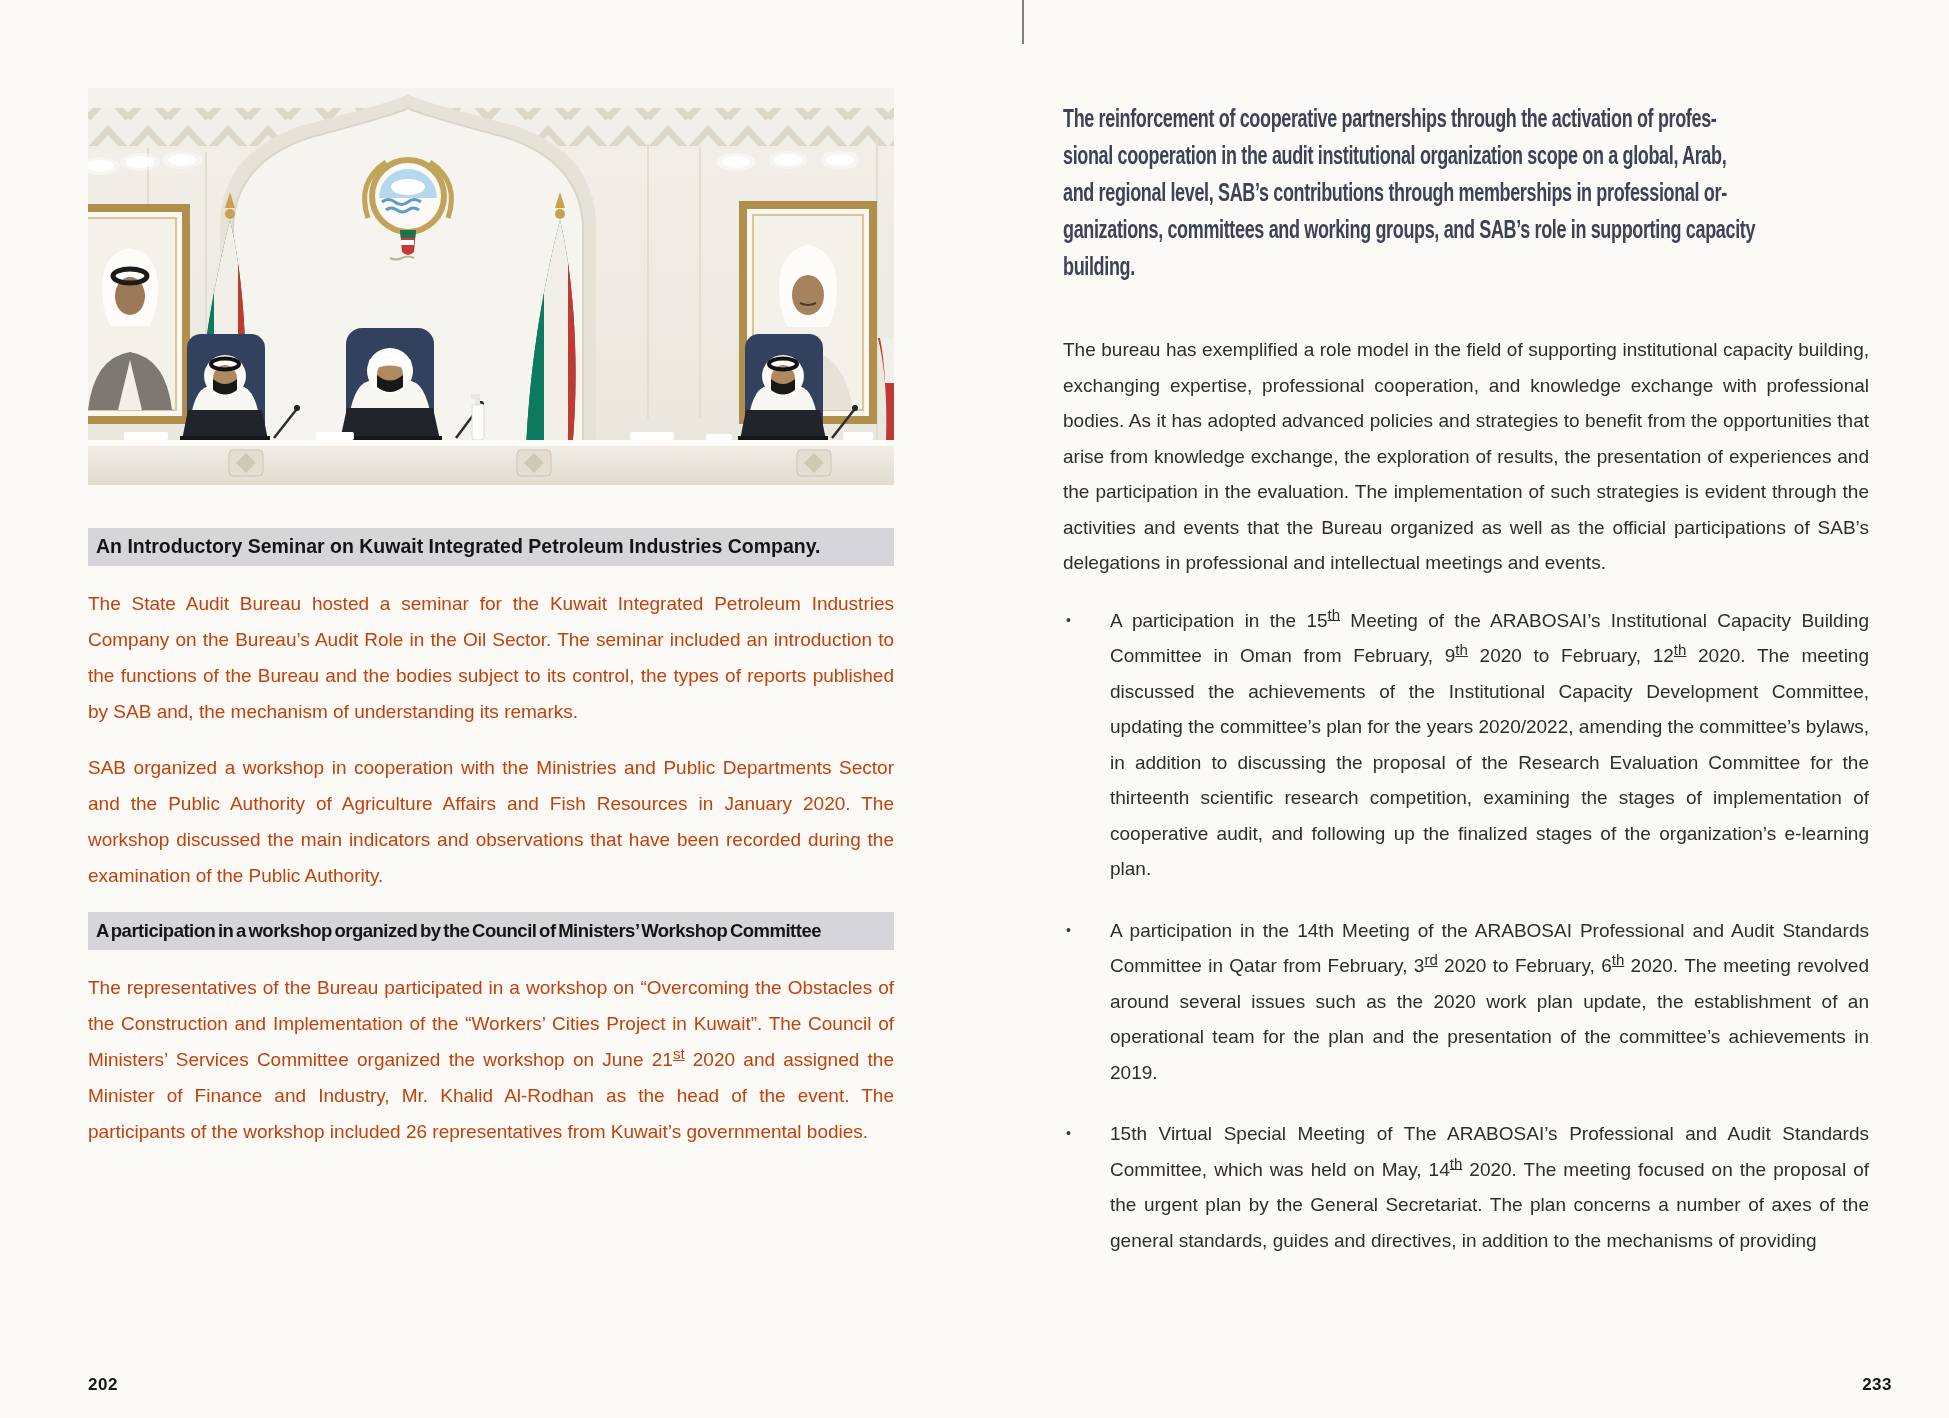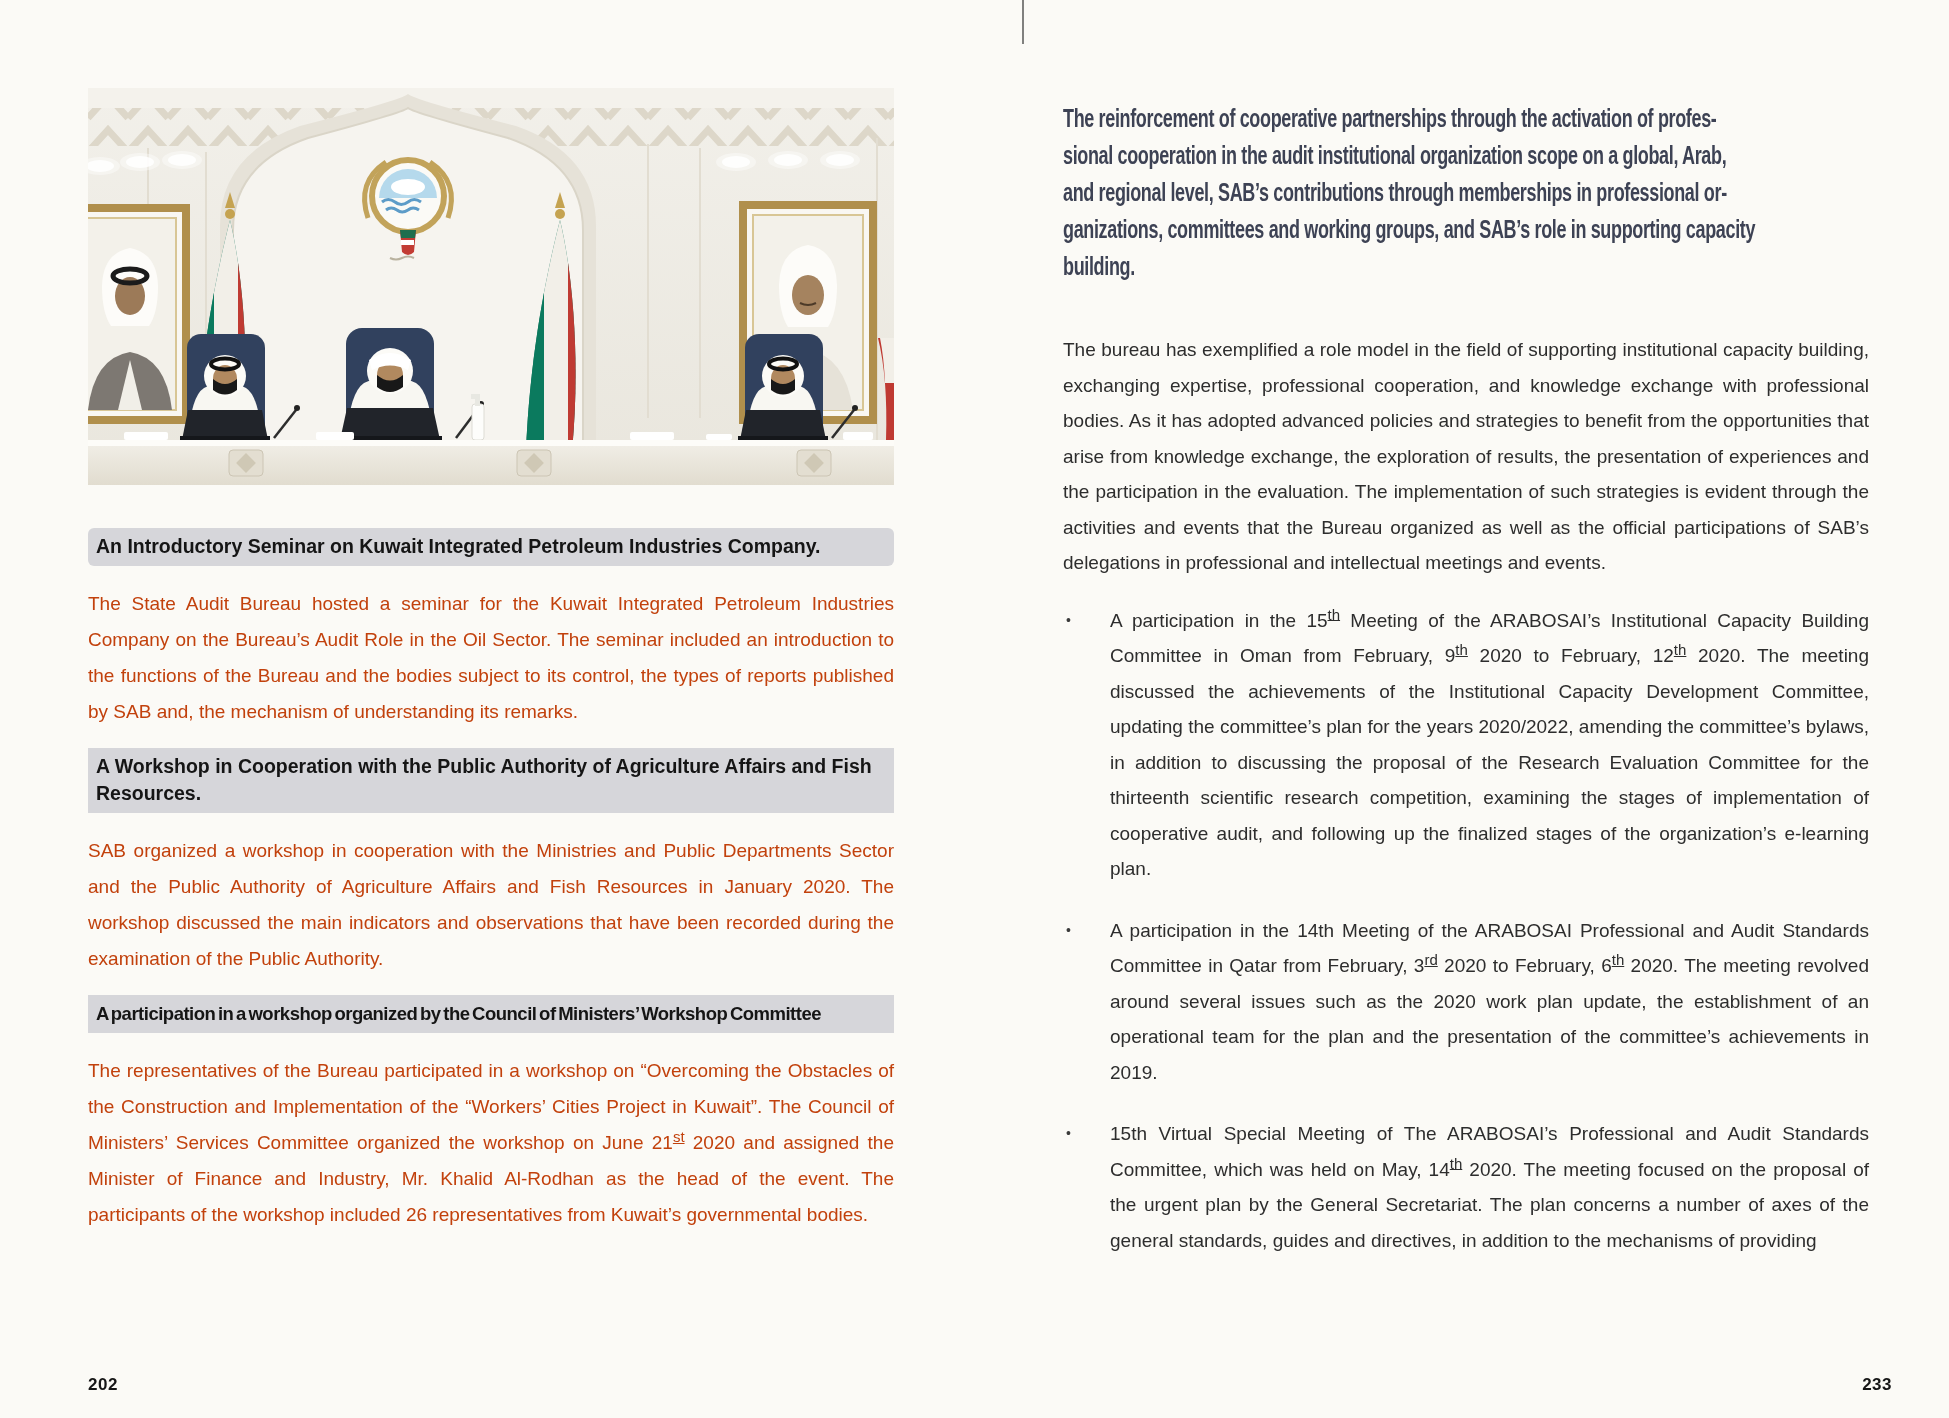--- a/index.html
+++ b/index.html
@@ -10,21 +10,21 @@
   }
   .binding-mark{position:absolute;left:1022px;top:0;width:2px;height:44px;background:#4c4c4c;opacity:.7;}
   .col{position:absolute;top:88px;width:806px;}
   .col-left{left:88px;}
   .col-right{left:1063px;top:100px;}
   .photo{width:806px;height:397px;display:block;margin:0 0 43px 0;}
   .hl-heading{
     background:#d6d6da;color:#151515;font-weight:bold;
     font-size:19.5px;line-height:27px;padding:5px 8px 6px 8px;margin:18px 0 0 0;
   }
-  .hl-heading.first{margin-top:11px;border-radius:6px;}
+  .hl-heading.first{margin-top:11px;}
   .hl-heading.tight{font-size:18.5px;letter-spacing:-0.5px;word-spacing:-2px;white-space:nowrap;overflow:hidden;}
   .body-par{font-size:19px;line-height:36px;text-align:justify;margin:20px 0 0 0;color:#c2410c;}
   sup{font-size:15px;line-height:0;vertical-align:super;text-decoration:underline;}
   .pgnum{position:absolute;top:1375px;font-weight:bold;font-size:17px;color:#161616;letter-spacing:0.5px;}
   .pgnum-left{left:88px;}
   .pgnum-right{right:57px;}
   
   .r-title-wrap{height:188px;overflow:visible;}
   .r-title{
     transform:scaleY(1.42);transform-origin:0 0;
@@ -213,21 +213,20 @@
         <rect x="439" y="368" width="14" height="14" fill="#cfc8b5" transform="rotate(45 446 375)"></rect>
         <rect x="709" y="362" width="34" height="26" rx="4" fill="#e3ded1" stroke="#ccc5b4"></rect>
         <rect x="719" y="368" width="14" height="14" fill="#cfc8b5" transform="rotate(45 726 375)"></rect>
       </g>
     </g>
   </svg>
 
   <h2 class="hl-heading first">An Introductory Seminar on Kuwait Integrated Petroleum Industries Company.</h2>
   <p class="body-par">The State Audit Bureau hosted a seminar for the Kuwait Integrated Petroleum Industries Company on the Bureau’s Audit Role in the Oil Sector. The seminar included an introduction to the functions of the Bureau and the bodies subject to its control, the types of reports published by SAB and, the mechanism of understanding its remarks.</p>
 
-  <h2 class="hl-heading">A Workshop in Cooperation with the Public Authority of Agriculture Affairs and Fish Resources.</h2>
   <p class="body-par">SAB organized a workshop in cooperation with the Ministries and Public Departments Sector and the Public Authority of Agriculture Affairs and Fish Resources in January 2020. The workshop discussed the main indicators and observations that have been recorded during the examination of the Public Authority.</p>
 
   <h2 class="hl-heading tight">A participation in a workshop organized by the Council of Ministers’ Workshop Committee</h2>
   <p class="body-par">The representatives of the Bureau participated in a workshop on “Overcoming the Obstacles of the Construction and Implementation of the “Workers’ Cities Project in Kuwait”. The Council of Ministers’ Services Committee organized the workshop on June 21<sup>st</sup> 2020 and assigned the Minister of Finance and Industry, Mr. Khalid Al-Rodhan as the head of the event. The participants of the workshop included 26 representatives from Kuwait’s governmental bodies.</p>
 </div>
 
 <div class="pgnum pgnum-left">202</div>
 
 <div class="col col-right">
 

